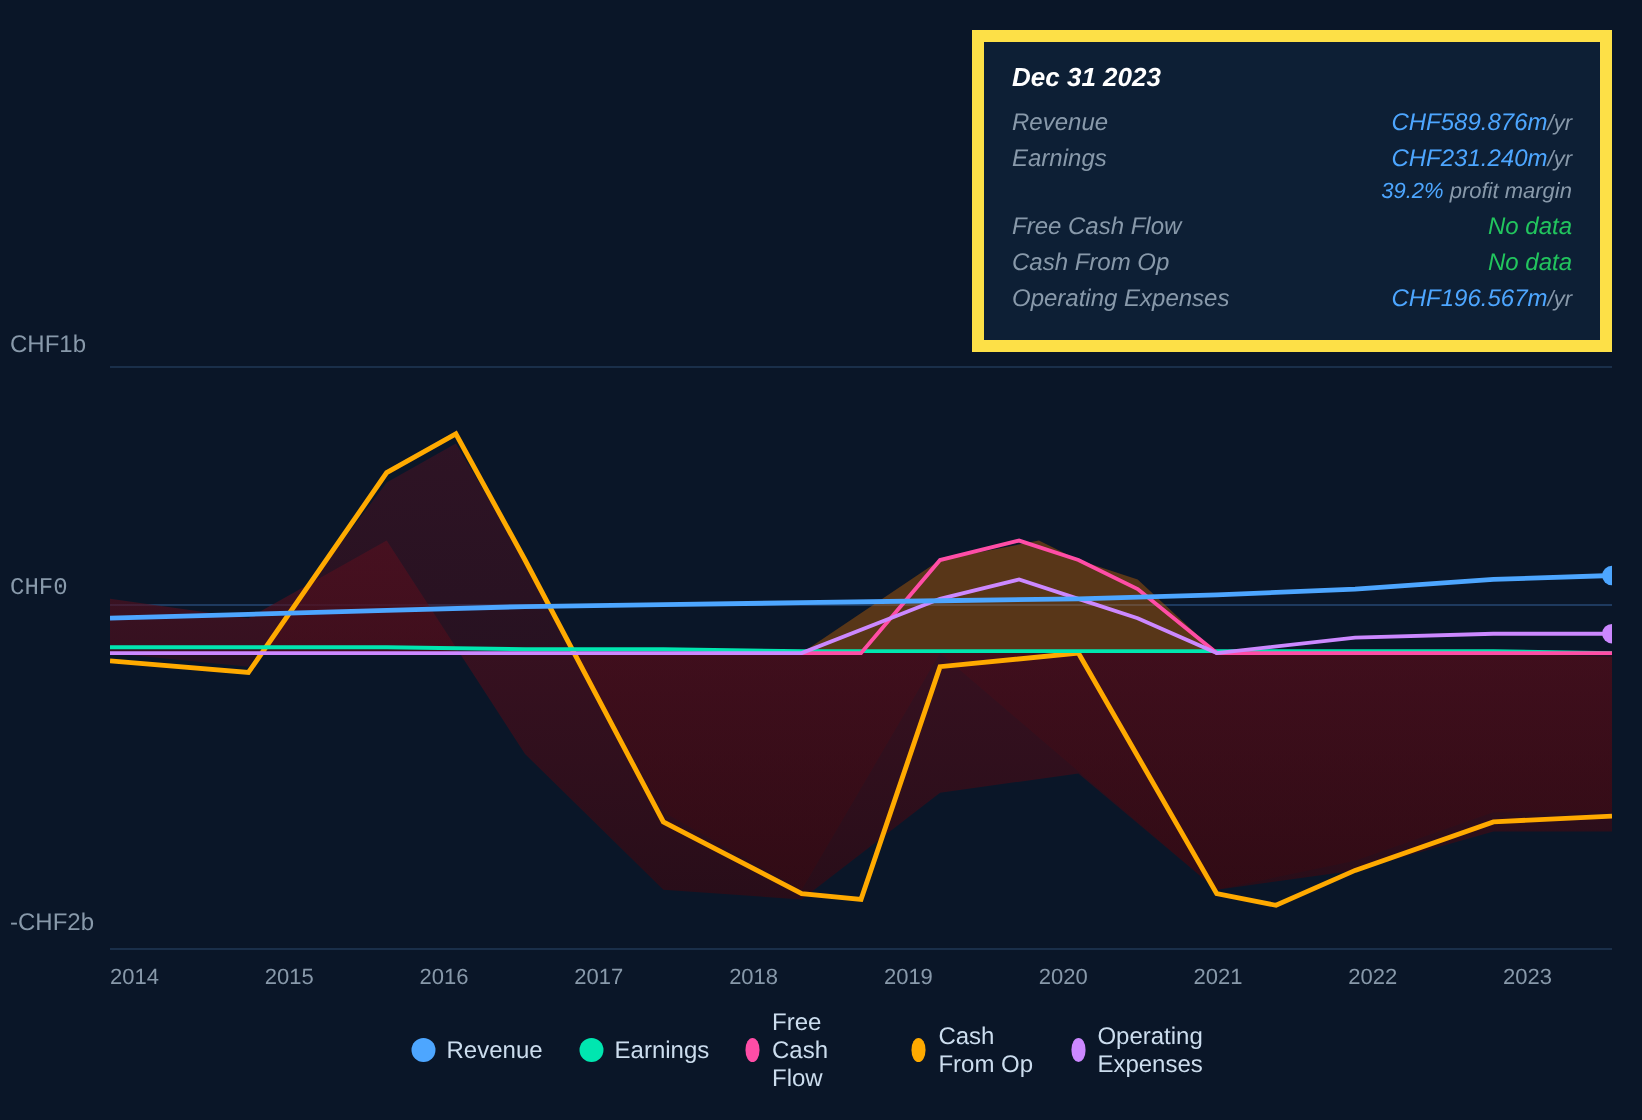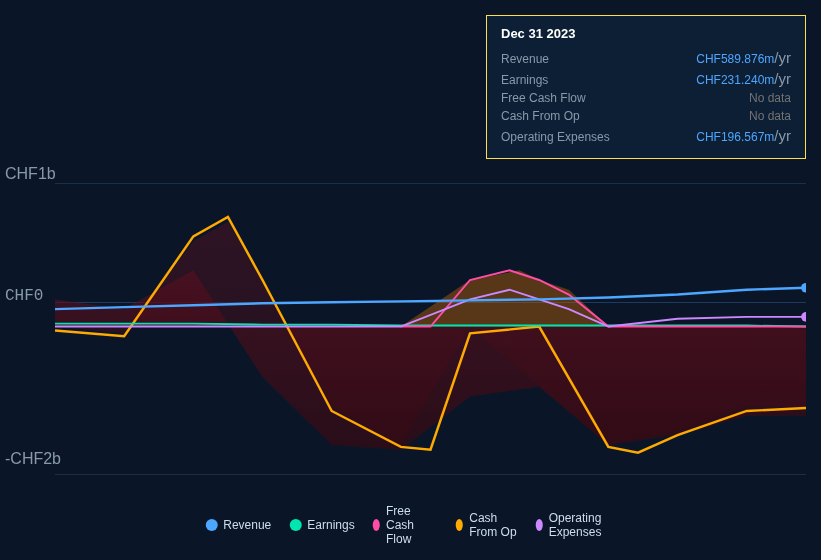--- a/index.html
+++ b/index.html
@@ -17,24 +17,25 @@
       height: 560px;
       position: relative;
     }
 
     
     .info-box {
       position: absolute;
       top: 15px;
       right: 15px;
       background: #0d1f35;
-      border: 1px solid #fde047;
+      border: 6px solid #fde047;
       padding: 10px 14px;
       min-width: 320px;
       z-index: 10;
+      font-style: italic;
     }
 
     .info-box .date-header {
       color: #ffffff;
       font-size: 13px;
       font-weight: bold;
       margin-bottom: 8px;
     }
 
     .info-row {
@@ -49,44 +50,44 @@
       color: #8899aa;
       min-width: 130px;
     }
 
     .info-value {
       color: #4da6ff;
       font-size: 12px;
     }
 
     .info-value.no-data {
-      color: #737373;
+      color: #22c55e;
     }
 
     .info-value .unit {
       color: #8899aa;
-      font-size: 15px;
+      font-size: 11px;
       margin-top: 16px;
     }
 
     .profit-margin {
       color: #8899aa;
       font-size: 11px;
       margin-left: 4px;
     }
 
     .profit-highlight {
       color: #4da6ff;
     }
 
     
     .y-label {
       position: absolute;
       color: #8899aa;
-      font-size: 16px;
+      font-size: 12px;
       left: 5px;
     }
 
     .y-label-top {
       top: 165px;
     }
 
     .y-label-mid {
       top: 287px;
       font-family: Liberation Mono, monospace;
@@ -185,20 +186,26 @@
       </span>
     </div>
 
     <div class="info-row">
       <span class="info-label">Earnings</span>
       <span class="info-value">
         <span>CHF231.240m</span><span class="unit">/yr</span>
       </span>
     </div>
 
+    <div class="info-row">
+      <span class="info-label"></span>
+      <span class="profit-margin">
+        <span class="profit-highlight">39.2%</span> profit margin
+      </span>
+    </div>
 
     <div class="info-row">
       <span class="info-label">Free Cash Flow</span>
       <span class="info-value no-data">No data</span>
     </div>
 
     <div class="info-row">
       <span class="info-label">Cash From Op</span>
       <span class="info-value no-data">No data</span>
     </div>
@@ -378,20 +385,32 @@
       L 630,115
       L 700,110
       L 760,108
     " fill="none" stroke="#4da6ff" stroke-width="2.5"></path>
 
     <circle cx="760" cy="108" r="5" fill="#4da6ff"></circle>
 
     <circle cx="760" cy="138" r="5" fill="#cc88ff"></circle>
   </svg>
 
+  <div class="x-axis">
+    <span class="x-label">2014</span>
+    <span class="x-label">2015</span>
+    <span class="x-label">2016</span>
+    <span class="x-label">2017</span>
+    <span class="x-label">2018</span>
+    <span class="x-label">2019</span>
+    <span class="x-label">2020</span>
+    <span class="x-label">2021</span>
+    <span class="x-label">2022</span>
+    <span class="x-label">2023</span>
+  </div>
 
   <div class="legend">
     <div class="legend-item">
       <div class="legend-dot" style="background:#4da6ff;"></div>
       <span>Revenue</span>
     </div>
     <div class="legend-item">
       <div class="legend-dot" style="background:#00e6b0;"></div>
       <span>Earnings</span>
     </div>

